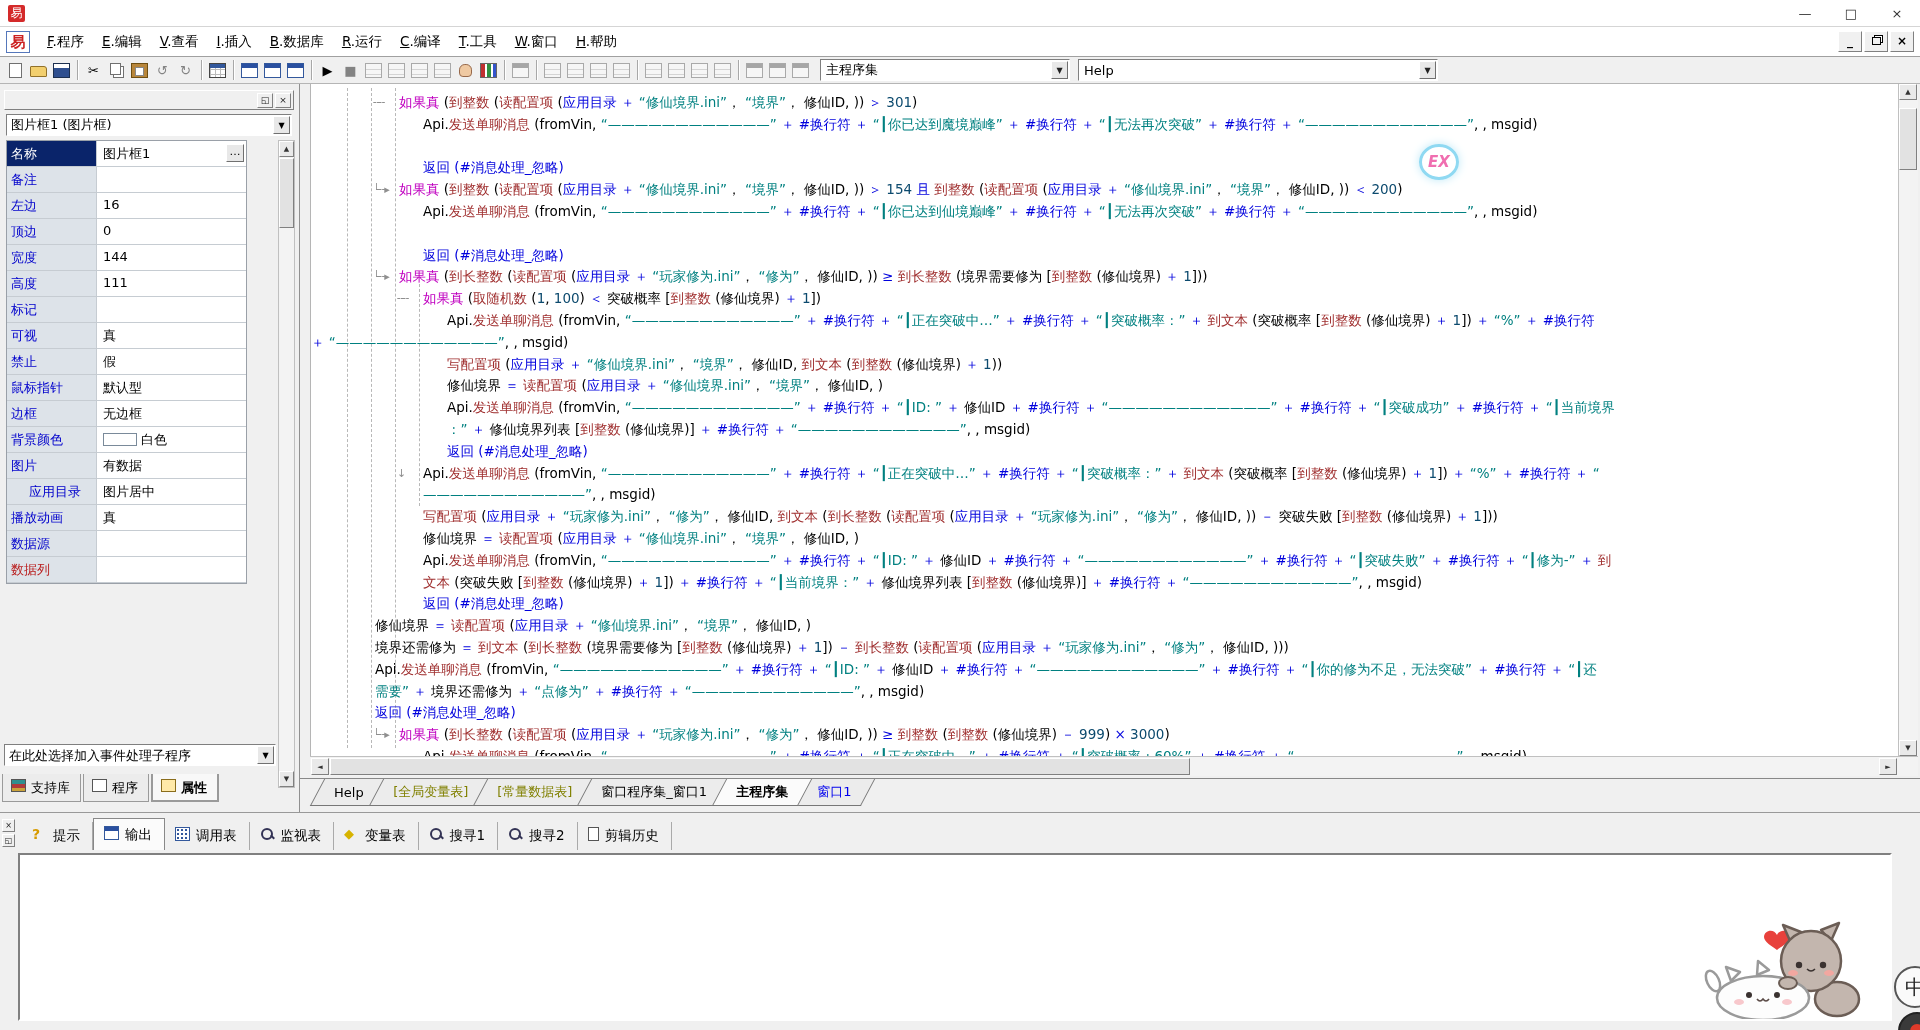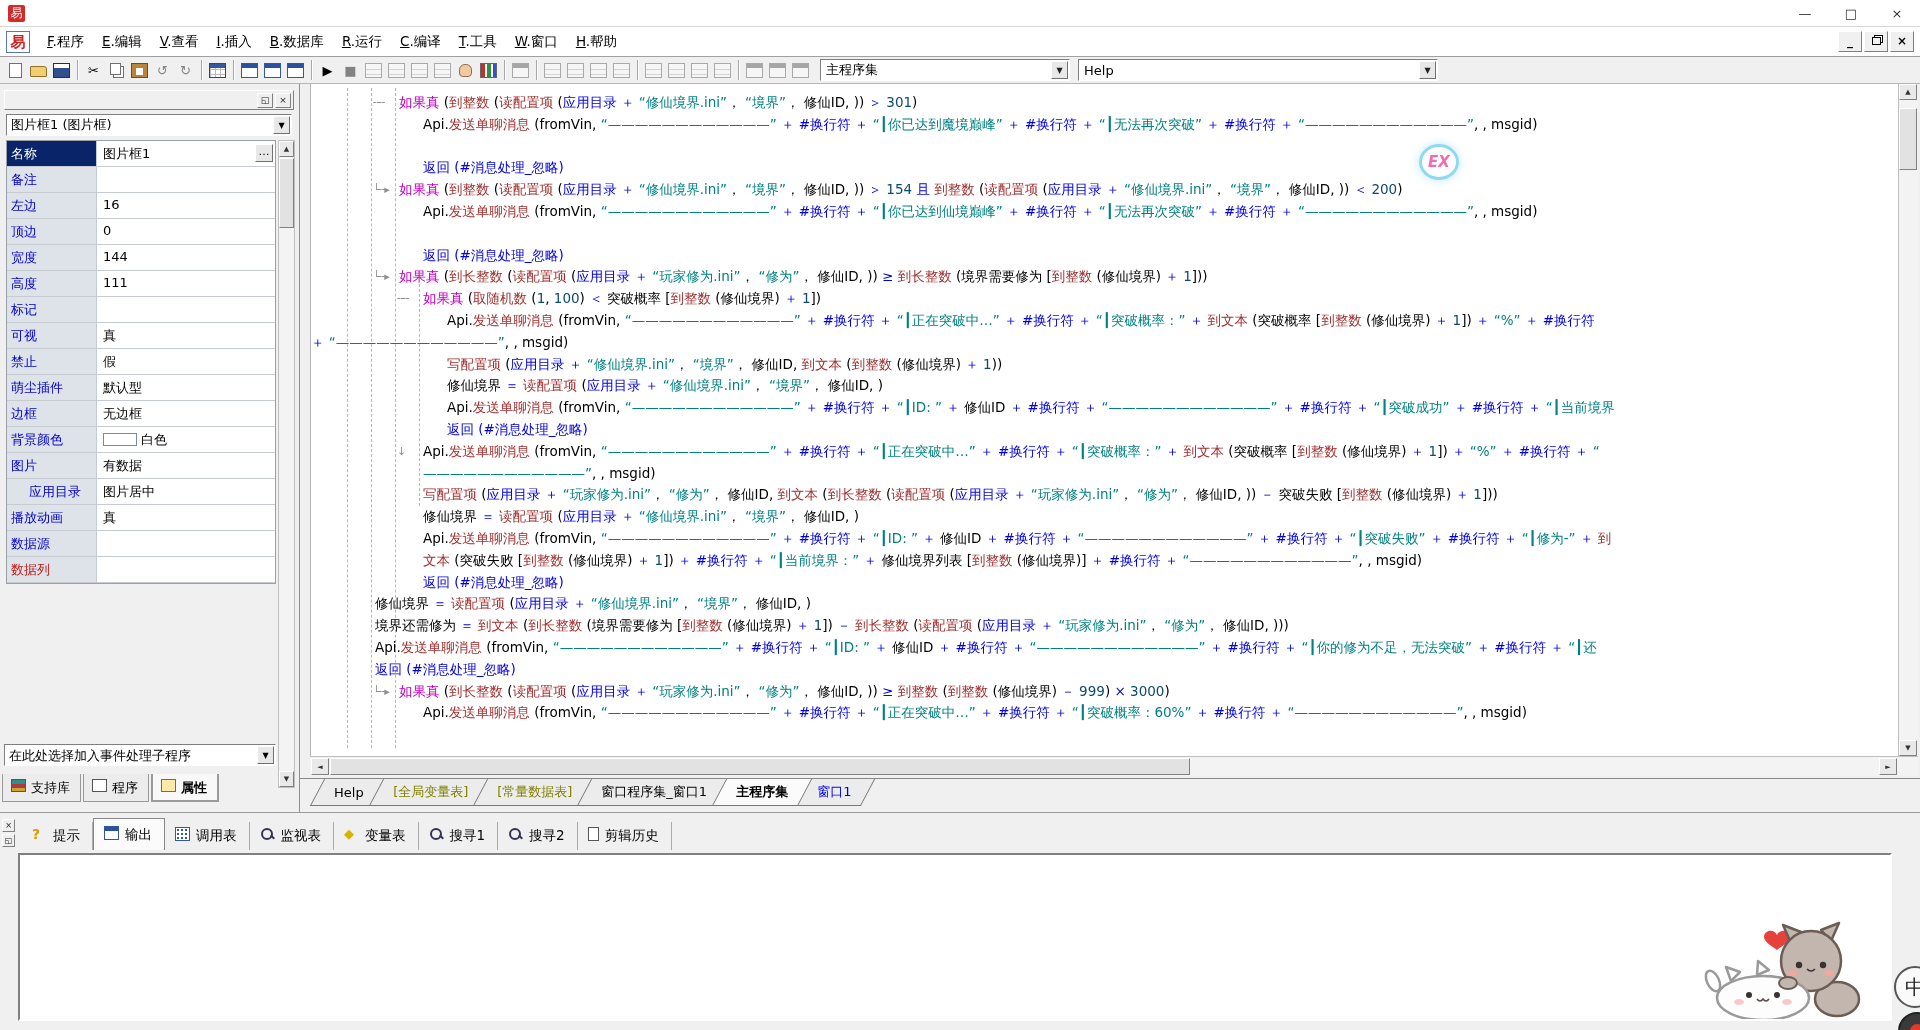--- a/index.html
+++ b/index.html
@@ -60,21 +60,21 @@
   
   #left-panel { position:absolute; left:0; top:84px; width:300px; height:728px; background:#f0f0f0;
     border-right:1px solid #909090; }
   #panel-head { position:absolute; left:4px; top:6px; width:290px; height:20px; background:#f0f0f0; }
   #panel-head .btn { position:absolute; top:2px; width:16px; height:15px; background:#efefef;
     font-size:9px; line-height:13px; text-align:center; color:#222; }
   #prop-selector { position:absolute; left:6px; top:30px; width:286px; height:22px; background:#fff;
     border:1px solid; border-color:#7f7f7f #fff #fff #7f7f7f; font-size:13px; padding-left:4px; line-height:20px; }
   #prop-selector .arrow { position:absolute; right:1px; top:1px; width:17px; height:18px; background:#e8e8e8;
     border:1px solid; border-color:#fff #707070 #707070 #fff; font-size:8px; line-height:17px; text-align:center; }
-  #prop-grid { position:absolute; left:6px; top:56px; width:270px; border:1px solid #9aa0a8; background:#fff; }
+  #prop-grid { position:absolute; left:6px; top:56px; width:241px; border:1px solid #9aa0a8; background:#fff; }
   .prow { display:flex; height:26px; border-bottom:1px solid #c6ccd2; font-size:13px; }
   .prow .lab { width:90px; background:#dde3e9; color:#0000cc; border-right:1px solid #c6ccd2;
     padding:4px 0 0 4px; white-space:nowrap; overflow:hidden; }
   .prow .val { flex:1; color:#000; padding:4px 0 0 6px; position:relative; white-space:nowrap; }
   .prow.sel .lab { background:#0a246a; color:#fff; }
   .prow .dots { position:absolute; right:2px; top:3px; width:18px; height:18px; background:#e8e8e8;
     border:1px solid; border-color:#fff #707070 #707070 #fff; text-align:center; line-height:14px; font-size:11px; }
   .prow .swatch { display:inline-block; width:34px; height:13px; border:1px solid #7a8a9a; background:#fff;
     vertical-align:-2px; margin-right:4px; }
   .prow.dim .lab { color:#b91c1c; }
@@ -344,21 +344,21 @@
       </div>
       <div class="prow">
         <span class="lab">可视</span>
         <span class="val">真</span>
       </div>
       <div class="prow">
         <span class="lab">禁止</span>
         <span class="val">假</span>
       </div>
       <div class="prow">
-        <span class="lab">萌尘插件</span>
+        <span class="lab">鼠标指针</span>
         <span class="val">默认型</span>
       </div>
       <div class="prow">
         <span class="lab">边框</span>
         <span class="val">无边框</span>
       </div>
       <div class="prow">
         <span class="lab">背景颜色</span>
         <span class="val"><span class="swatch" style="background: rgb(255, 255, 255);"></span>白色</span>
       </div>
@@ -422,31 +422,33 @@
       <div class="cl" style="padding-left: 112px;"><span class="c-v">Api.</span><span class="c-f">发送单聊消息</span><span class="c-v"> (fromVin, </span><span class="c-s">“————————————”</span><span class="c-o"> ＋ </span><span class="c-o">#换行符</span><span class="c-o"> ＋ </span><span class="c-s">“┃你已达到仙境巅峰”</span><span class="c-o"> ＋ </span><span class="c-o">#换行符</span><span class="c-o"> ＋ </span><span class="c-s">“┃无法再次突破”</span><span class="c-o"> ＋ </span><span class="c-o">#换行符</span><span class="c-o"> ＋ </span><span class="c-s">“————————————”</span><span class="c-v">, , msgid)</span></div>
       <div class="cl" style="padding-left: 112px;"></div>
       <div class="cl" style="padding-left: 112px;"><span class="c-r">返回 (#消息处理_忽略)</span></div>
       <div class="cl" style="padding-left: 88px;"><span class="pfx" style="left: 62px;">└╌▸</span><span class="c-k">如果真</span><span class="c-v"> (</span><span class="c-f">到长整数</span><span class="c-v"> (</span><span class="c-f">读配置项</span><span class="c-v"> (</span><span class="c-o">应用目录</span><span class="c-o"> ＋ </span><span class="c-s">“玩家修为.ini”</span><span class="c-v">， </span><span class="c-s">“修为”</span><span class="c-v">， 修仙ID, ))</span><span class="c-o"> ≥ </span><span class="c-f">到长整数</span><span class="c-v"> (境界需要修为 [</span><span class="c-f">到整数</span><span class="c-v"> (修仙境界)</span><span class="c-o"> ＋ </span><span class="c-n">1</span><span class="c-v">]))</span></div>
       <div class="cl" style="padding-left: 112px;"><span class="pfx" style="left: 86px;">╌╌</span><span class="c-k">如果真</span><span class="c-v"> (</span><span class="c-f">取随机数</span><span class="c-v"> (</span><span class="c-n">1</span><span class="c-v">, </span><span class="c-n">100</span><span class="c-v">)</span><span class="c-o"> ＜ </span><span class="c-v">突破概率 [</span><span class="c-f">到整数</span><span class="c-v"> (修仙境界)</span><span class="c-o"> ＋ </span><span class="c-n">1</span><span class="c-v">])</span></div>
       <div class="cl" style="padding-left: 136px;"><span class="c-v">Api.</span><span class="c-f">发送单聊消息</span><span class="c-v"> (fromVin, </span><span class="c-s">“————————————”</span><span class="c-o"> ＋ </span><span class="c-o">#换行符</span><span class="c-o"> ＋ </span><span class="c-s">“┃正在突破中…”</span><span class="c-o"> ＋ </span><span class="c-o">#换行符</span><span class="c-o"> ＋ </span><span class="c-s">“┃突破概率：”</span><span class="c-o"> ＋ </span><span class="c-f">到文本</span><span class="c-v"> (突破概率 [</span><span class="c-f">到整数</span><span class="c-v"> (修仙境界)</span><span class="c-o"> ＋ </span><span class="c-n">1</span><span class="c-v">])</span><span class="c-o"> ＋ </span><span class="c-s">“%”</span><span class="c-o"> ＋ </span><span class="c-o">#换行符</span></div>
       <div class="cl" style=""><span class="c-o">＋ </span><span class="c-s">“————————————”</span><span class="c-v">, , msgid)</span></div>
       <div class="cl" style="padding-left: 136px;"><span class="c-f">写配置项</span><span class="c-v"> (</span><span class="c-o">应用目录</span><span class="c-o"> ＋ </span><span class="c-s">“修仙境界.ini”</span><span class="c-v">， </span><span class="c-s">“境界”</span><span class="c-v">， 修仙ID, </span><span class="c-f">到文本</span><span class="c-v"> (</span><span class="c-f">到整数</span><span class="c-v"> (修仙境界)</span><span class="c-o"> ＋ </span><span class="c-n">1</span><span class="c-v">))</span></div>
       <div class="cl" style="padding-left: 136px;"><span class="c-v">修仙境界</span><span class="c-o"> ＝ </span><span class="c-f">读配置项</span><span class="c-v"> (</span><span class="c-o">应用目录</span><span class="c-o"> ＋ </span><span class="c-s">“修仙境界.ini”</span><span class="c-v">， </span><span class="c-s">“境界”</span><span class="c-v">， 修仙ID, )</span></div>
       <div class="cl" style="padding-left: 136px;"><span class="c-v">Api.</span><span class="c-f">发送单聊消息</span><span class="c-v"> (fromVin, </span><span class="c-s">“————————————”</span><span class="c-o"> ＋ </span><span class="c-o">#换行符</span><span class="c-o"> ＋ </span><span class="c-s">“┃ID: ”</span><span class="c-o"> ＋ </span><span class="c-v">修仙ID</span><span class="c-o"> ＋ </span><span class="c-o">#换行符</span><span class="c-o"> ＋ </span><span class="c-s">“————————————”</span><span class="c-o"> ＋ </span><span class="c-o">#换行符</span><span class="c-o"> ＋ </span><span class="c-s">“┃突破成功”</span><span class="c-o"> ＋ </span><span class="c-o">#换行符</span><span class="c-o"> ＋ </span><span class="c-s">“┃当前境界</span></div>
+      <div class="cl" style="padding-left: 136px;"><span class="c-s">：”</span><span class="c-o"> ＋ </span><span class="c-v">修仙境界列表 [</span><span class="c-f">到整数</span><span class="c-v"> (修仙境界)]</span><span class="c-o"> ＋ </span><span class="c-o">#换行符</span><span class="c-o"> ＋ </span><span class="c-s">“————————————”</span><span class="c-v">, , msgid)</span></div>
       <div class="cl" style="padding-left: 136px;"><span class="c-r">返回 (#消息处理_忽略)</span></div>
       <div class="cl" style="padding-left: 112px;"><span class="pfx" style="left: 86px;">↓</span><span class="c-v">Api.</span><span class="c-f">发送单聊消息</span><span class="c-v"> (fromVin, </span><span class="c-s">“————————————”</span><span class="c-o"> ＋ </span><span class="c-o">#换行符</span><span class="c-o"> ＋ </span><span class="c-s">“┃正在突破中…”</span><span class="c-o"> ＋ </span><span class="c-o">#换行符</span><span class="c-o"> ＋ </span><span class="c-s">“┃突破概率：”</span><span class="c-o"> ＋ </span><span class="c-f">到文本</span><span class="c-v"> (突破概率 [</span><span class="c-f">到整数</span><span class="c-v"> (修仙境界)</span><span class="c-o"> ＋ </span><span class="c-n">1</span><span class="c-v">])</span><span class="c-o"> ＋ </span><span class="c-s">“%”</span><span class="c-o"> ＋ </span><span class="c-o">#换行符</span><span class="c-o"> ＋ </span><span class="c-s">“</span></div>
       <div class="cl" style="padding-left: 112px;"><span class="c-s">————————————”</span><span class="c-v">, , msgid)</span></div>
       <div class="cl" style="padding-left: 112px;"><span class="c-f">写配置项</span><span class="c-v"> (</span><span class="c-o">应用目录</span><span class="c-o"> ＋ </span><span class="c-s">“玩家修为.ini”</span><span class="c-v">， </span><span class="c-s">“修为”</span><span class="c-v">， 修仙ID, </span><span class="c-f">到文本</span><span class="c-v"> (</span><span class="c-f">到长整数</span><span class="c-v"> (</span><span class="c-f">读配置项</span><span class="c-v"> (</span><span class="c-o">应用目录</span><span class="c-o"> ＋ </span><span class="c-s">“玩家修为.ini”</span><span class="c-v">， </span><span class="c-s">“修为”</span><span class="c-v">， 修仙ID, ))</span><span class="c-o"> － </span><span class="c-v">突破失败 [</span><span class="c-f">到整数</span><span class="c-v"> (修仙境界)</span><span class="c-o"> ＋ </span><span class="c-n">1</span><span class="c-v">]))</span></div>
       <div class="cl" style="padding-left: 112px;"><span class="c-v">修仙境界</span><span class="c-o"> ＝ </span><span class="c-f">读配置项</span><span class="c-v"> (</span><span class="c-o">应用目录</span><span class="c-o"> ＋ </span><span class="c-s">“修仙境界.ini”</span><span class="c-v">， </span><span class="c-s">“境界”</span><span class="c-v">， 修仙ID, )</span></div>
       <div class="cl" style="padding-left: 112px;"><span class="c-v">Api.</span><span class="c-f">发送单聊消息</span><span class="c-v"> (fromVin, </span><span class="c-s">“————————————”</span><span class="c-o"> ＋ </span><span class="c-o">#换行符</span><span class="c-o"> ＋ </span><span class="c-s">“┃ID: ”</span><span class="c-o"> ＋ </span><span class="c-v">修仙ID</span><span class="c-o"> ＋ </span><span class="c-o">#换行符</span><span class="c-o"> ＋ </span><span class="c-s">“————————————”</span><span class="c-o"> ＋ </span><span class="c-o">#换行符</span><span class="c-o"> ＋ </span><span class="c-s">“┃突破失败”</span><span class="c-o"> ＋ </span><span class="c-o">#换行符</span><span class="c-o"> ＋ </span><span class="c-s">“┃修为-”</span><span class="c-o"> ＋ </span><span class="c-f">到</span></div>
       <div class="cl" style="padding-left: 112px;"><span class="c-f">文本</span><span class="c-v"> (突破失败 [</span><span class="c-f">到整数</span><span class="c-v"> (修仙境界)</span><span class="c-o"> ＋ </span><span class="c-n">1</span><span class="c-v">])</span><span class="c-o"> ＋ </span><span class="c-o">#换行符</span><span class="c-o"> ＋ </span><span class="c-s">“┃当前境界：”</span><span class="c-o"> ＋ </span><span class="c-v">修仙境界列表 [</span><span class="c-f">到整数</span><span class="c-v"> (修仙境界)]</span><span class="c-o"> ＋ </span><span class="c-o">#换行符</span><span class="c-o"> ＋ </span><span class="c-s">“————————————”</span><span class="c-v">, , msgid)</span></div>
       <div class="cl" style="padding-left: 112px;"><span class="c-r">返回 (#消息处理_忽略)</span></div>
       <div class="cl" style="padding-left: 64px;"><span class="c-v">修仙境界</span><span class="c-o"> ＝ </span><span class="c-f">读配置项</span><span class="c-v"> (</span><span class="c-o">应用目录</span><span class="c-o"> ＋ </span><span class="c-s">“修仙境界.ini”</span><span class="c-v">， </span><span class="c-s">“境界”</span><span class="c-v">， 修仙ID, )</span></div>
       <div class="cl" style="padding-left: 64px;"><span class="c-v">境界还需修为</span><span class="c-o"> ＝ </span><span class="c-f">到文本</span><span class="c-v"> (</span><span class="c-f">到长整数</span><span class="c-v"> (境界需要修为 [</span><span class="c-f">到整数</span><span class="c-v"> (修仙境界)</span><span class="c-o"> ＋ </span><span class="c-n">1</span><span class="c-v">])</span><span class="c-o"> － </span><span class="c-f">到长整数</span><span class="c-v"> (</span><span class="c-f">读配置项</span><span class="c-v"> (</span><span class="c-o">应用目录</span><span class="c-o"> ＋ </span><span class="c-s">“玩家修为.ini”</span><span class="c-v">， </span><span class="c-s">“修为”</span><span class="c-v">， 修仙ID, )))</span></div>
       <div class="cl" style="padding-left: 64px;"><span class="c-v">Api.</span><span class="c-f">发送单聊消息</span><span class="c-v"> (fromVin, </span><span class="c-s">“————————————”</span><span class="c-o"> ＋ </span><span class="c-o">#换行符</span><span class="c-o"> ＋ </span><span class="c-s">“┃ID: ”</span><span class="c-o"> ＋ </span><span class="c-v">修仙ID</span><span class="c-o"> ＋ </span><span class="c-o">#换行符</span><span class="c-o"> ＋ </span><span class="c-s">“————————————”</span><span class="c-o"> ＋ </span><span class="c-o">#换行符</span><span class="c-o"> ＋ </span><span class="c-s">“┃你的修为不足，无法突破”</span><span class="c-o"> ＋ </span><span class="c-o">#换行符</span><span class="c-o"> ＋ </span><span class="c-s">“┃还</span></div>
+      <div class="cl" style="padding-left: 64px;"><span class="c-s">需要”</span><span class="c-o"> ＋ </span><span class="c-v">境界还需修为</span><span class="c-o"> ＋ </span><span class="c-s">“点修为”</span><span class="c-o"> ＋ </span><span class="c-o">#换行符</span><span class="c-o"> ＋ </span><span class="c-s">“————————————”</span><span class="c-v">, , msgid)</span></div>
       <div class="cl" style="padding-left: 64px;"><span class="c-r">返回 (#消息处理_忽略)</span></div>
       <div class="cl" style="padding-left: 88px;"><span class="pfx" style="left: 62px;">└╌▸</span><span class="c-k">如果真</span><span class="c-v"> (</span><span class="c-f">到长整数</span><span class="c-v"> (</span><span class="c-f">读配置项</span><span class="c-v"> (</span><span class="c-o">应用目录</span><span class="c-o"> ＋ </span><span class="c-s">“玩家修为.ini”</span><span class="c-v">， </span><span class="c-s">“修为”</span><span class="c-v">， 修仙ID, ))</span><span class="c-o"> ≥ </span><span class="c-f">到整数</span><span class="c-v"> (</span><span class="c-f">到整数</span><span class="c-v"> (修仙境界)</span><span class="c-o"> － </span><span class="c-n">999</span><span class="c-v">)</span><span class="c-o"> × </span><span class="c-n">3000</span><span class="c-v">)</span></div>
       <div class="cl" style="padding-left: 112px;"><span class="c-v">Api.</span><span class="c-f">发送单聊消息</span><span class="c-v"> (fromVin, </span><span class="c-s">“————————————”</span><span class="c-o"> ＋ </span><span class="c-o">#换行符</span><span class="c-o"> ＋ </span><span class="c-s">“┃正在突破中…”</span><span class="c-o"> ＋ </span><span class="c-o">#换行符</span><span class="c-o"> ＋ </span><span class="c-s">“┃突破概率：60%”</span><span class="c-o"> ＋ </span><span class="c-o">#换行符</span><span class="c-o"> ＋ </span><span class="c-s">“————————————”</span><span class="c-v">, , msgid)</span></div>
     </div>
   <div id="ex-badge">EX</div>
 </div>
 <div id="v-scroll">
   <span class="sb-btn" style="top:0;">▲</span>
   <div id="v-thumb"></div>
   <span class="sb-btn" style="bottom:0;">▼</span>

